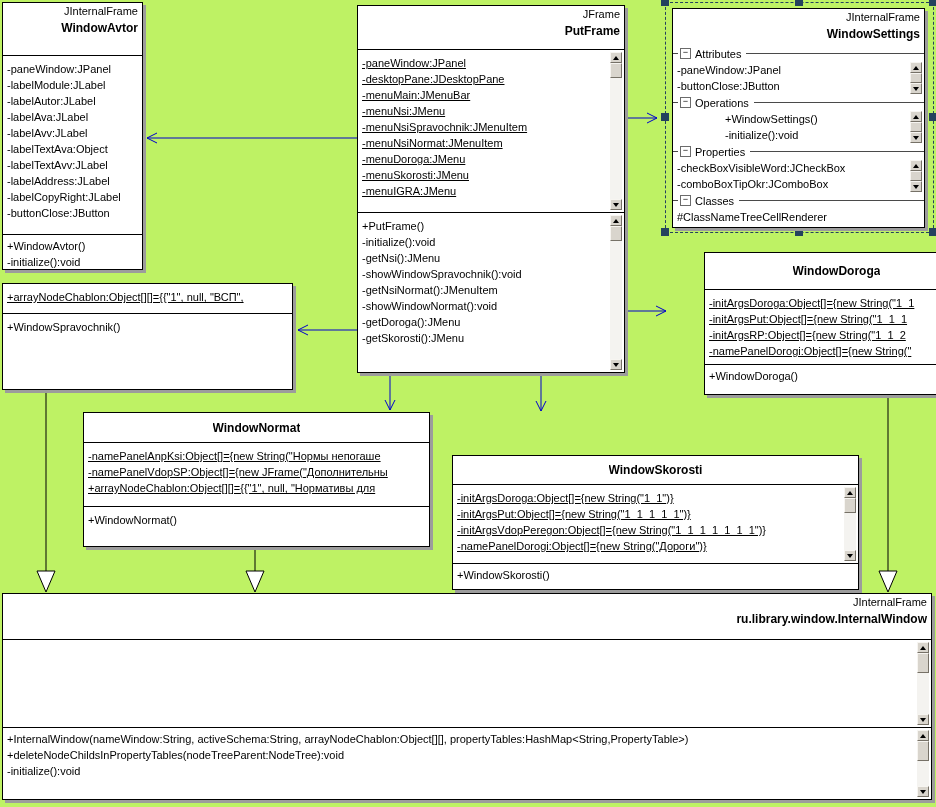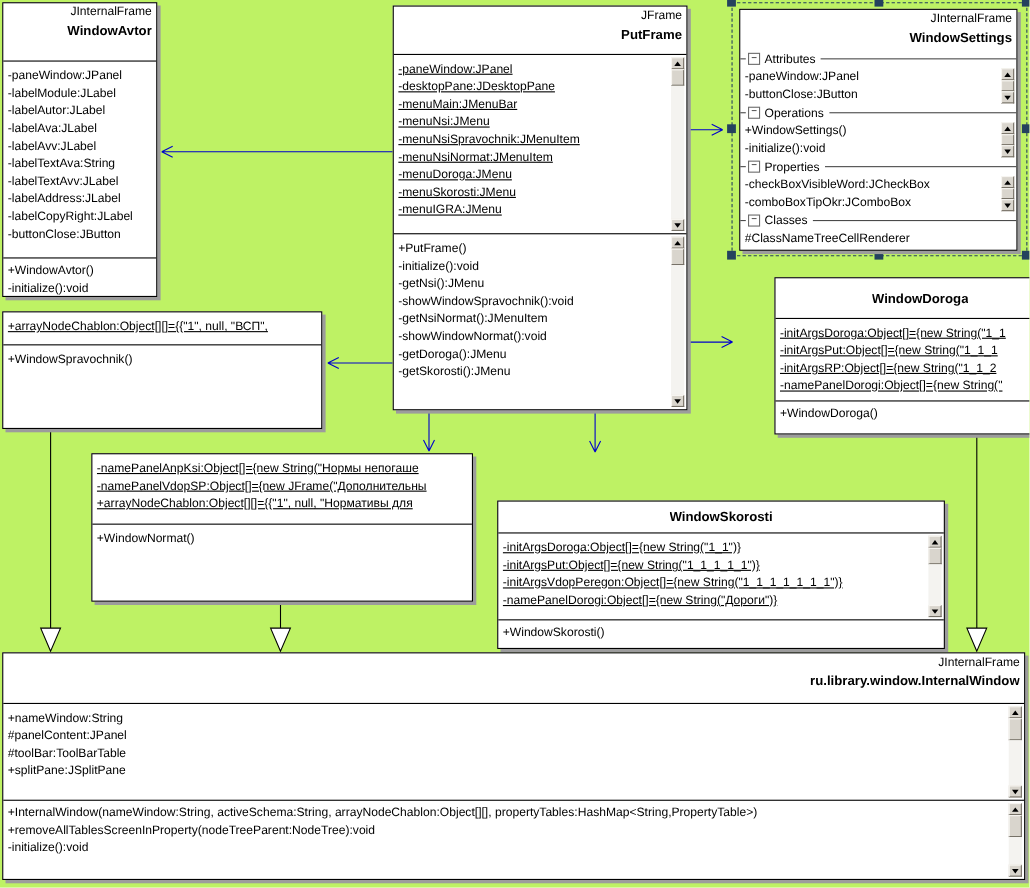--- a/index.html
+++ b/index.html
@@ -108,21 +108,21 @@
       <div class="stereo">JInternalFrame</div>
       <div class="cname">WindowAvtor</div>
     </div>
     <div class="sec attrs" style="height:179px;">
       <div class="members">
           <div class="member">-paneWindow:JPanel</div>
           <div class="member">-labelModule:JLabel</div>
           <div class="member">-labelAutor:JLabel</div>
           <div class="member">-labelAva:JLabel</div>
           <div class="member">-labelAvv:JLabel</div>
-          <div class="member">-labelTextAva:String</div>
+          <div class="member">-labelTextAva:Object</div>
           <div class="member">-labelTextAvv:JLabel</div>
           <div class="member">-labelAddress:JLabel</div>
           <div class="member">-labelCopyRight:JLabel</div>
           <div class="member">-buttonClose:JButton</div>
         </div>
     </div>
     <div class="sec methods">
       <div class="members tight">
           <div class="member">+WindowAvtor()</div>
           <div class="member">-initialize():void</div>
@@ -222,21 +222,21 @@
       </div>
     </div>
 
     <div class="grp">
       <div class="grp-hdr">
         <span class="rule l"></span>
         <span class="collapse-box">−</span>
         <span class="grp-label">Operations</span>
         <span class="rule r"></span>
       </div>
-      <div class="grp-body" style="height:33px;">
+      <div class="grp-body" style="height:33px;margin-left:48px;">
         <div class="members">
             <div class="member">+WindowSettings()</div>
             <div class="member">-initialize():void</div>
           </div>
         <div class="sb mini">
           <div class="sb-btn">
               <span class="arr-up"></span>
             </div>
           <div class="sb-thumb"></div>
           <div class="sb-btn">
@@ -321,20 +321,23 @@
       </div>
     </div>
     <div class="sec methods">
       <div class="members tight">
           <div class="member">+WindowDoroga()</div>
         </div>
     </div>
   </div>
 
   <div class="uml-class" style="left:83px; top:412px; width:347px; height:135px;">
+    <div class="hdr center-only" style="height:30px;">
+      <div class="cname">WindowNormat</div>
+    </div>
     <div class="sec attrs" style="height:64px;">
       <div class="members u">
           <div class="member">-namePanelAnpKsi:Object[]={new String("Нормы непогаше</div>
           <div class="member">-namePanelVdopSP:Object[]={new JFrame("Дополнительны</div>
           <div class="member">+arrayNodeChablon:Object[][]={{"1", null, "Нормативы для</div>
         </div>
     </div>
     <div class="sec methods">
       <div class="members">
           <div class="member">+WindowNormat()</div>
@@ -370,41 +373,35 @@
         </div>
     </div>
   </div>
 
   <div class="uml-class" style="left:2px; top:593px; width:930px; height:207px;">
     <div class="hdr" style="height:46px;">
       <div class="stereo">JInternalFrame</div>
       <div class="cname">ru.library.window.InternalWindow</div>
     </div>
     <div class="sec attrs" style="height:88px;">
-      <div class="members">
-          <div class="member">+nameWindow:String</div>
-          <div class="member">#panelContent:JPanel</div>
-          <div class="member">#toolBar:ToolBarTable</div>
-          <div class="member">+splitPane:JSplitPane</div>
-        </div>
       <div class="sb">
         <div class="sb-btn">
             <span class="arr-up"></span>
           </div>
         <div class="sb-thumb" style="flex-basis:20px;"></div>
         <div class="sb-track"></div>
         <div class="sb-btn">
             <span class="arr-down"></span>
           </div>
       </div>
     </div>
     <div class="sec methods">
       <div class="members tight">
           <div class="member">+InternalWindow(nameWindow:String, activeSchema:String, arrayNodeChablon:Object[][], propertyTables:HashMap&lt;String,PropertyTable&gt;)</div>
-          <div class="member">+removeAllTablesScreenInProperty(nodeTreeParent:NodeTree):void</div>
+          <div class="member">+deleteNodeChildsInPropertyTables(nodeTreeParent:NodeTree):void</div>
           <div class="member">-initialize():void</div>
         </div>
       <div class="sb">
         <div class="sb-btn">
             <span class="arr-up"></span>
           </div>
         <div class="sb-thumb" style="flex-basis:20px;"></div>
         <div class="sb-track"></div>
         <div class="sb-btn">
             <span class="arr-down"></span>

